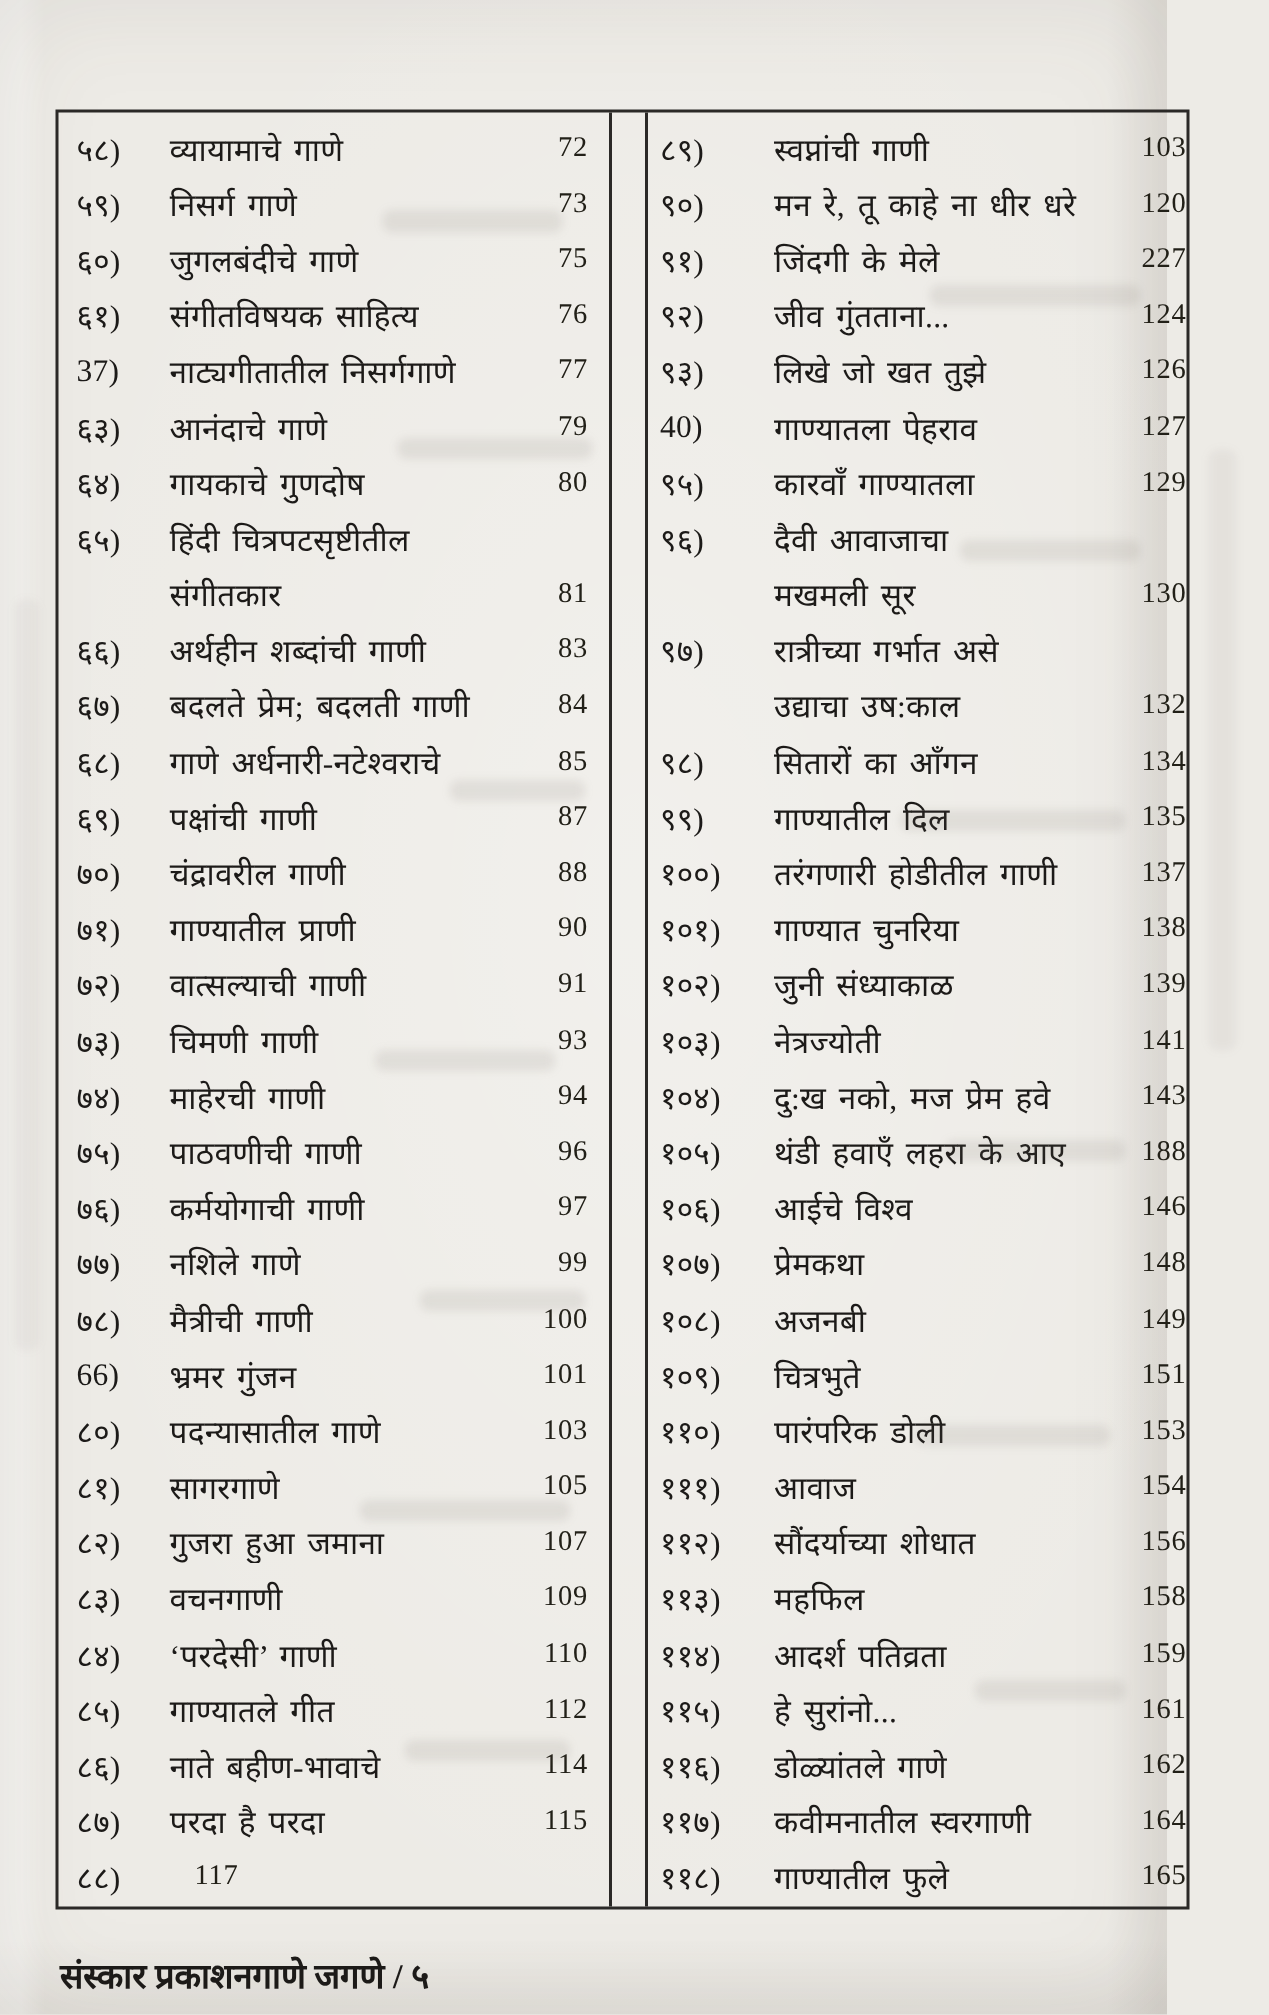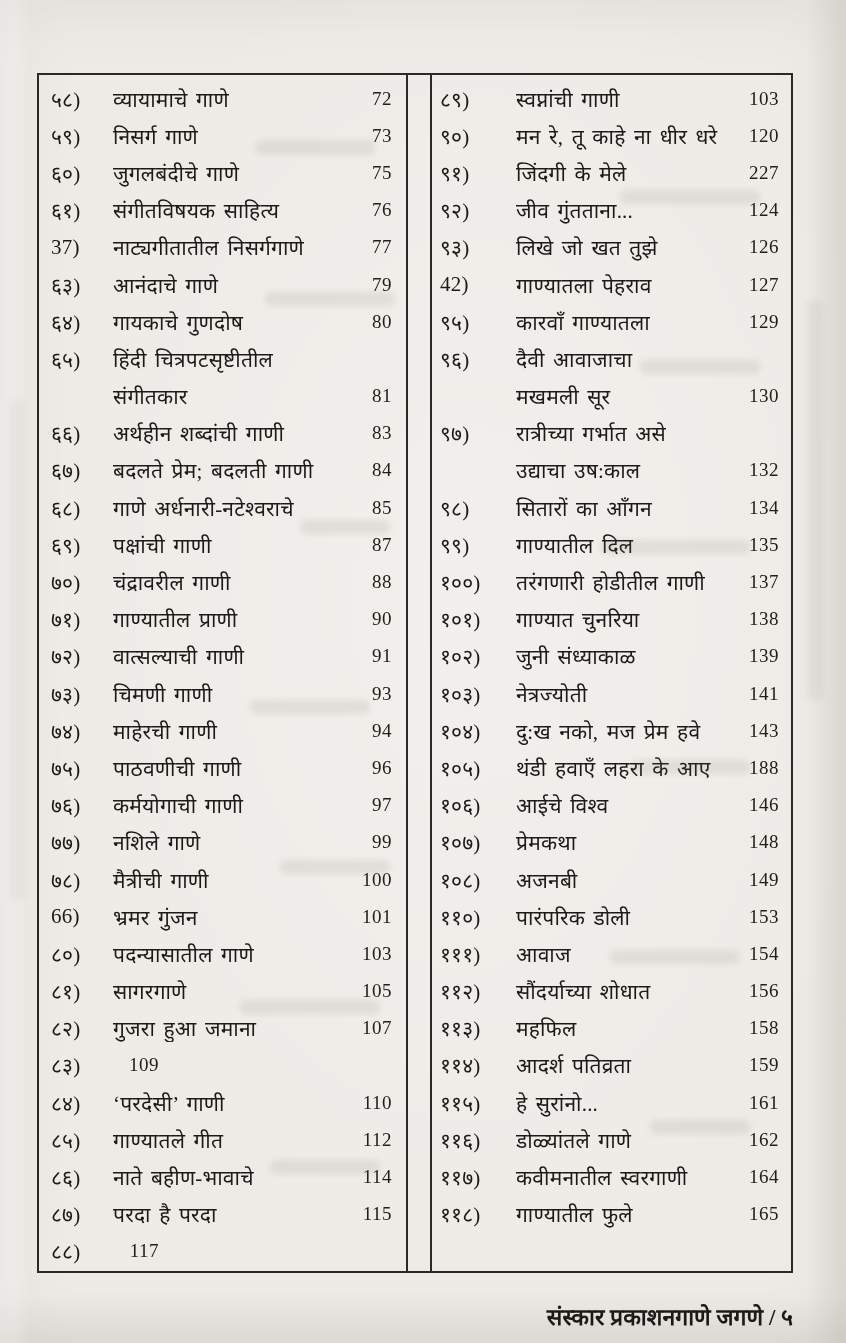--- a/index.html
+++ b/index.html
@@ -4,21 +4,21 @@
 <style>
   html,body{margin:0;padding:0;}
   body{
     width:846px;height:1343px;
     background:#edebe6;
     font-family:"Liberation Serif","DejaVu Serif",serif;
     color:#1c1a18;
     overflow:hidden;
   }
   .scan-page{
-    position:relative;width:846px;height:1343px;
+    position:relative;width:778px;height:1343px;
     background:
       radial-gradient(ellipse at 55% 45%, rgba(255,255,255,0.25), rgba(0,0,0,0) 70%),
       linear-gradient(90deg, rgba(255,255,255,0.35) 0 14px, rgba(0,0,0,0) 30px),
       linear-gradient(270deg, rgba(120,110,100,0.10) 0 6px, rgba(0,0,0,0) 40px),
       linear-gradient(0deg, rgba(120,110,100,0.08) 0 8px, rgba(0,0,0,0) 50px),
       #edebe6;
     box-shadow:inset 0 0 70px rgba(90,80,70,0.10);
   }
   .toc-frame{
     position:absolute;left:37px;top:73px;
@@ -42,32 +42,32 @@
   .col-right{flex:1;}
   .row{
     display:flex;align-items:center;
     height:37.2px;
     font-family:"Liberation Serif","DejaVu Serif",serif;
     font-size:21px;font-weight:500;
     letter-spacing:0.2px;word-spacing:3px;
     white-space:nowrap;
   }
   .col-left .row{padding:0 14px 0 12px;}
-  .col-right .row{padding:0 12px 0 8px;}
+  .col-right .row{padding:0 0 0 8px;}
   .no{flex:none;width:62px;}
   .col-right .no{width:76px;}
   .title{flex:1;min-width:0;overflow:hidden;}
   .page{
     flex:none;min-width:46px;text-align:right;
     font-family:"Liberation Serif","DejaVu Serif",serif;
     font-size:19px;font-weight:400;letter-spacing:0.5px;color:#222018;
   }
   .footer{
     position:absolute;left:40px;right:53px;top:1300px;
-    display:flex;justify-content:flex-end;
+    display:flex;justify-content:flex-start;
     font-size:23px;font-weight:600;
     font-family:"Liberation Serif","DejaVu Serif",serif;
   }
   
   .smudge{
     position:absolute;border-radius:6px;
     background:rgba(115,106,96,0.12);
     filter:blur(3px);
     pointer-events:none;
   }
@@ -230,20 +230,21 @@
   </div>
 
   <div class="row">
     <span class="no">८२)</span>
     <span class="title">गुजरा हुआ जमाना</span>
     <span class="page">107</span>
   </div>
 
   <div class="row">
     <span class="no">८३)</span>
+    <span class="title">वचनगाणी</span>
     <span class="page">109</span>
   </div>
 
   <div class="row">
     <span class="no">८४)</span>
     <span class="title">‘परदेसी’ गाणी</span>
     <span class="page">110</span>
   </div>
 
   <div class="row">
@@ -295,21 +296,21 @@
     <span class="page">124</span>
   </div>
 
   <div class="row">
     <span class="no">९३)</span>
     <span class="title">लिखे जो खत तुझे</span>
     <span class="page">126</span>
   </div>
 
   <div class="row">
-    <span class="no">42)</span>
+    <span class="no">40)</span>
     <span class="title">गाण्यातला पेहराव</span>
     <span class="page">127</span>
   </div>
 
   <div class="row">
     <span class="no">९५)</span>
     <span class="title">कारवाँ गाण्यातला</span>
     <span class="page">129</span>
   </div>
 
@@ -396,20 +397,25 @@
     <span class="title">प्रेमकथा</span>
     <span class="page">148</span>
   </div>
 
   <div class="row">
     <span class="no">१०८)</span>
     <span class="title">अजनबी</span>
     <span class="page">149</span>
   </div>
 
+  <div class="row">
+    <span class="no">१०९)</span>
+    <span class="title">चित्रभुते</span>
+    <span class="page">151</span>
+  </div>
 
   <div class="row">
     <span class="no">११०)</span>
     <span class="title">पारंपरिक डोली</span>
     <span class="page">153</span>
   </div>
 
   <div class="row">
     <span class="no">१११)</span>
     <span class="title">आवाज</span>

